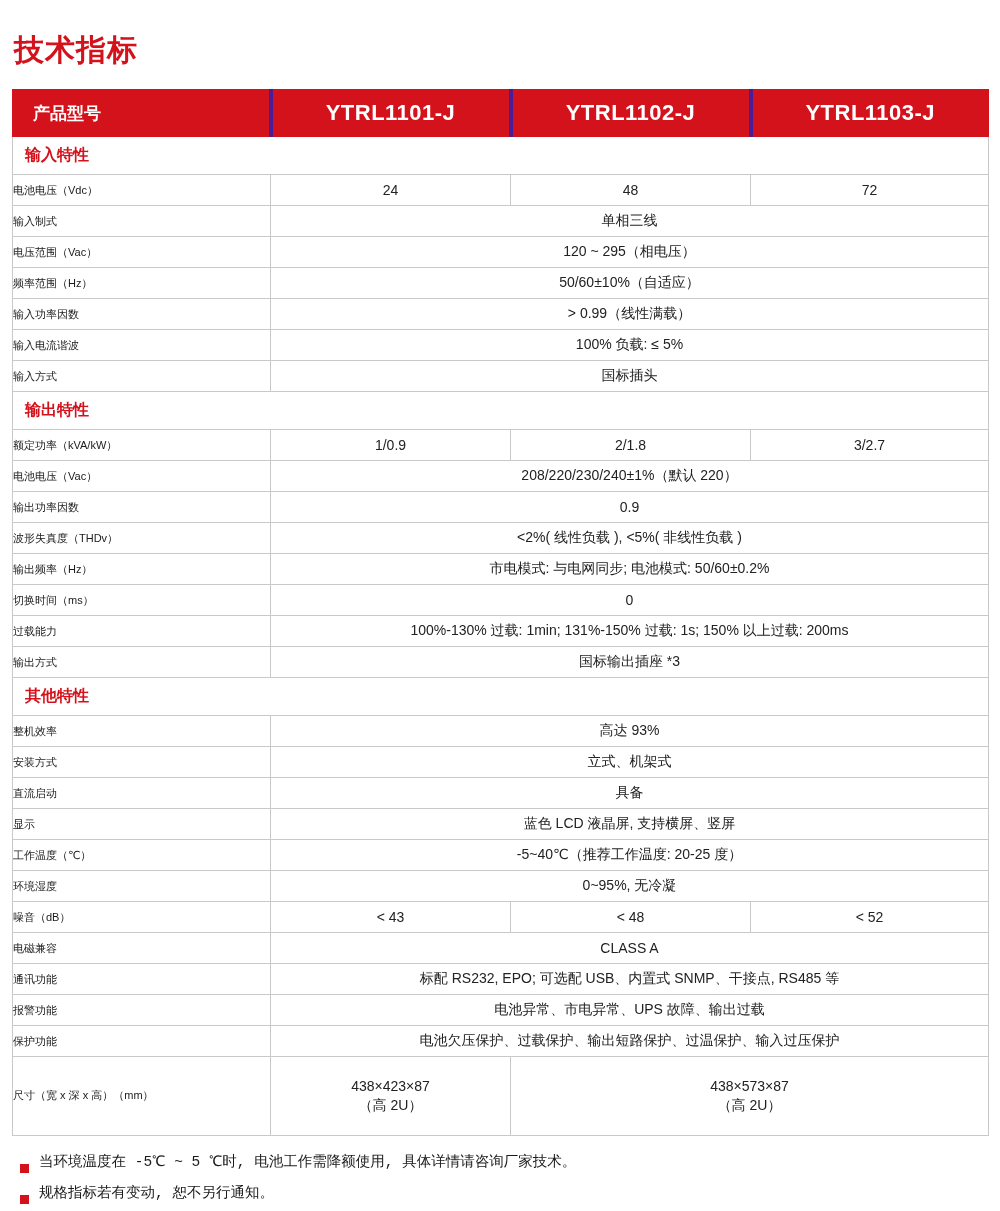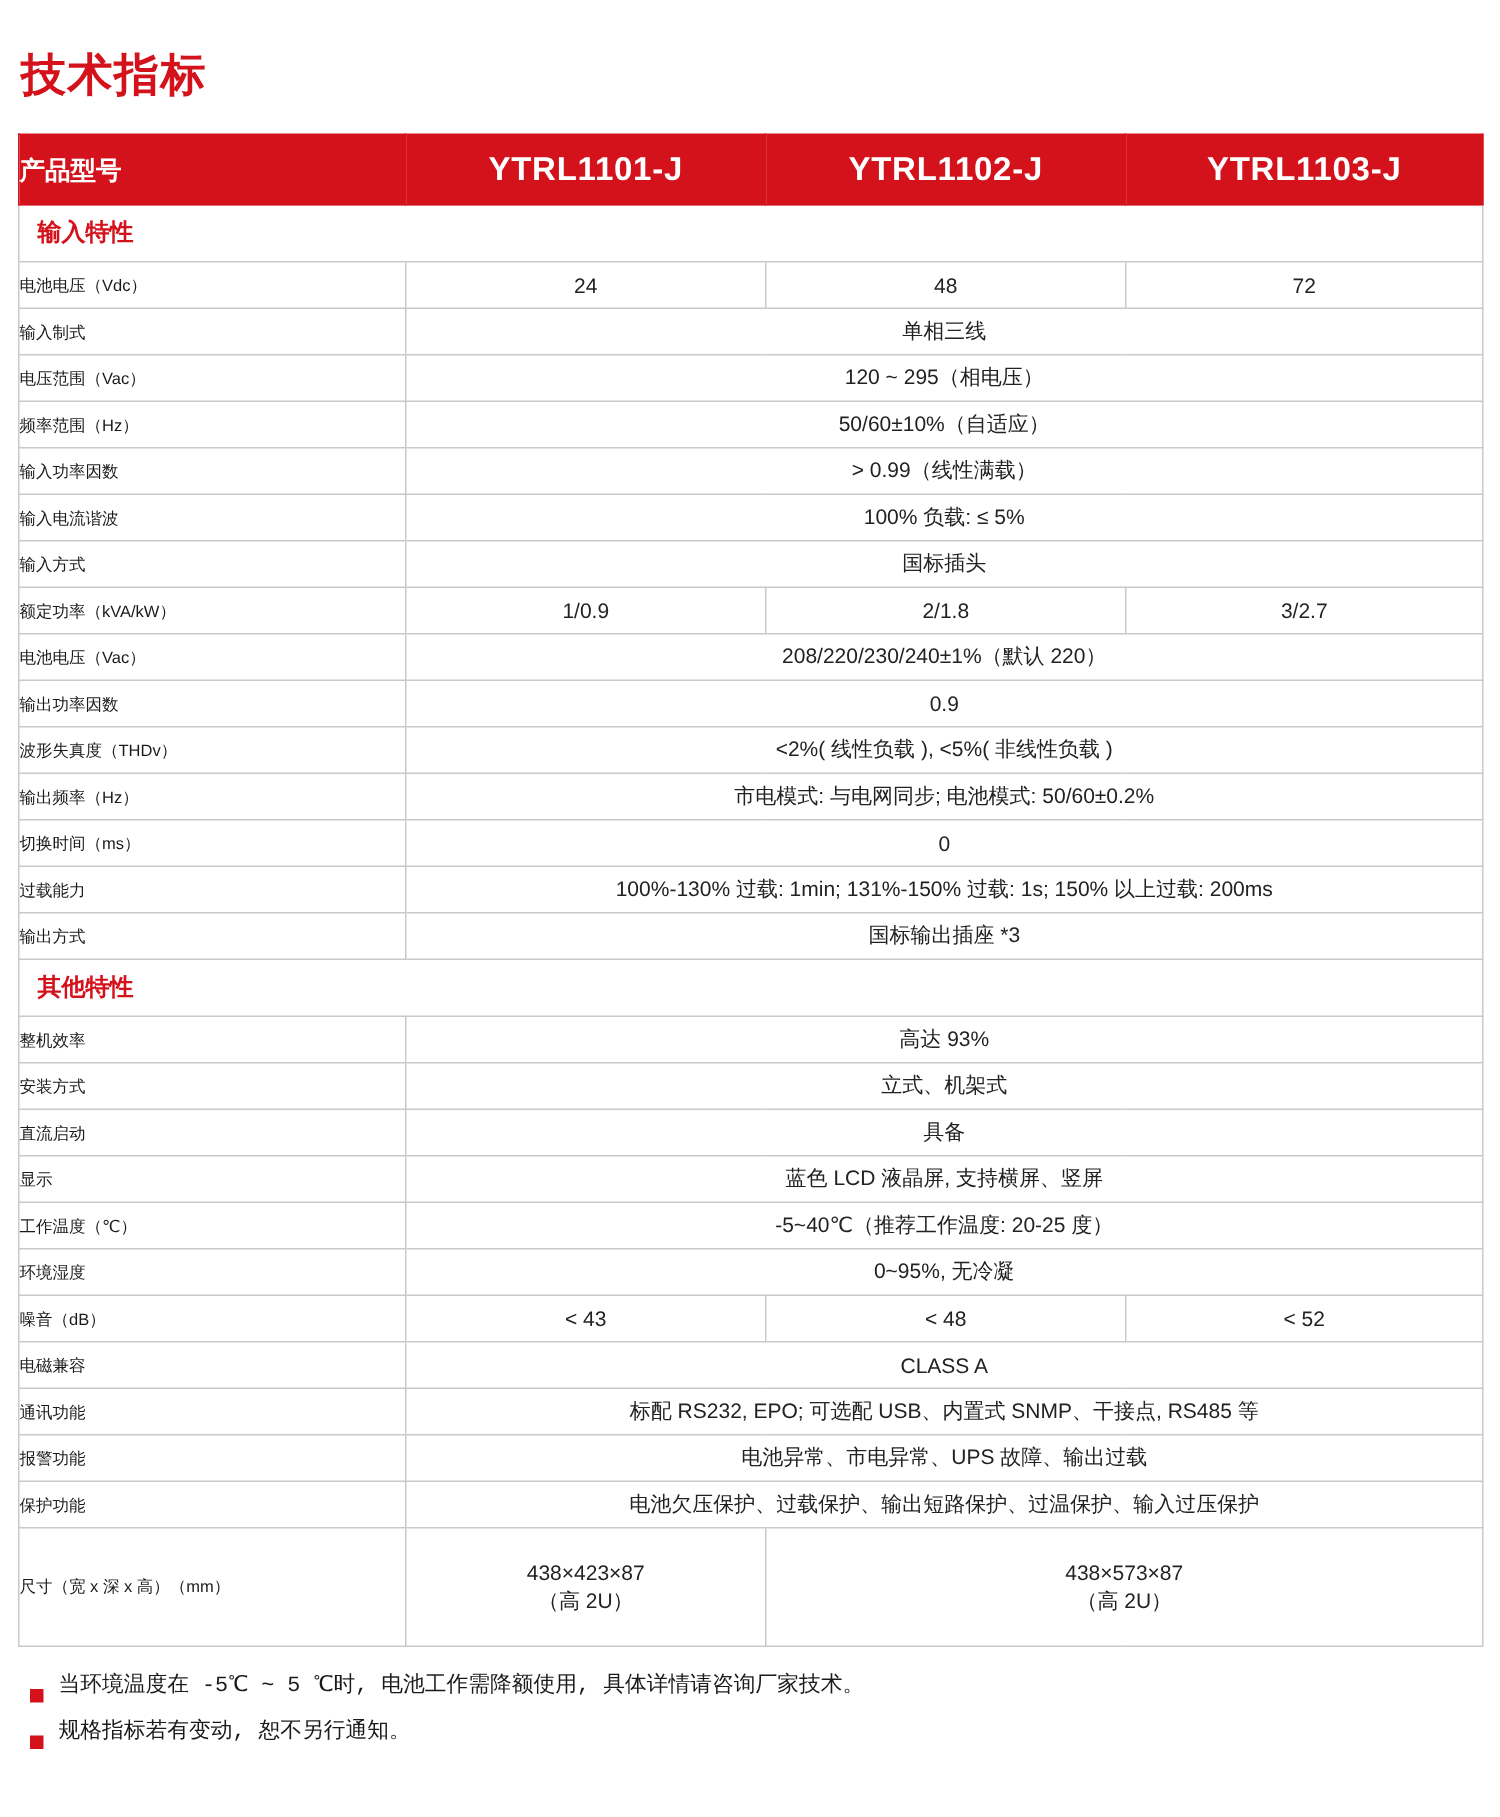--- a/index.html
+++ b/index.html
@@ -42,28 +42,28 @@
   
   tr.head td {
     background: #d4121c;
     color: #ffffff;
     border: 1px solid #d4121c;
     height: 46px;
     font-weight: bold;
   }
   tr.head td.label {
     font-size: 17px;
-    padding-left: 0;
+    padding-left: 20px;
     text-align: left;
   }
   tr.head td.model {
     font-size: 22px;
     text-align: center;
     letter-spacing: 0.5px;
-    border-left: 1px solid #4c1d95;
+    border-left: 4px solid #4c1d95;
   }
   
   tr.section td {
     color: #d4121c;
     font-weight: bold;
     font-size: 16px;
     padding-left: 12px;
     height: 37px;
     text-align: left;
     background: #ffffff;
@@ -155,20 +155,23 @@
           <td class="val" colspan="3">&gt; 0.99（线性满载）</td>
         </tr>
         <tr>
           <td class="rowlabel">输入电流谐波</td>
           <td class="val" colspan="3">100% 负载: ≤ 5%</td>
         </tr>
         <tr>
           <td class="rowlabel">输入方式</td>
           <td class="val" colspan="3">国标插头</td>
         </tr>
+        <tr class="section">
+          <td colspan="4">输出特性</td>
+        </tr>
         <tr>
           <td class="rowlabel">额定功率（kVA/kW）</td>
           <td class="val" colspan="1">1/0.9</td>
           <td class="val" colspan="1">2/1.8</td>
           <td class="val" colspan="1">3/2.7</td>
         </tr>
         <tr>
           <td class="rowlabel">电池电压（Vac）</td>
           <td class="val" colspan="3">208/220/230/240±1%（默认 220）</td>
         </tr>

